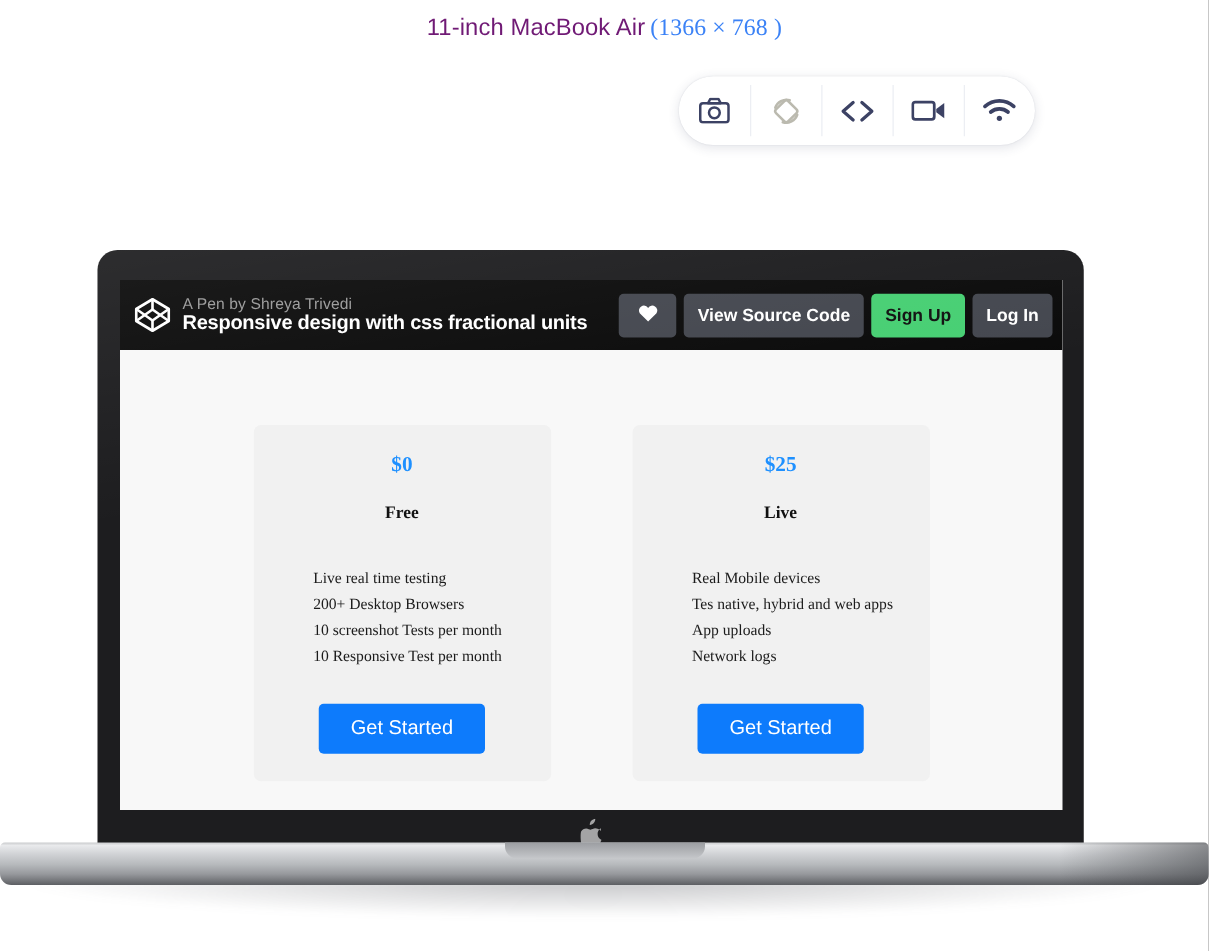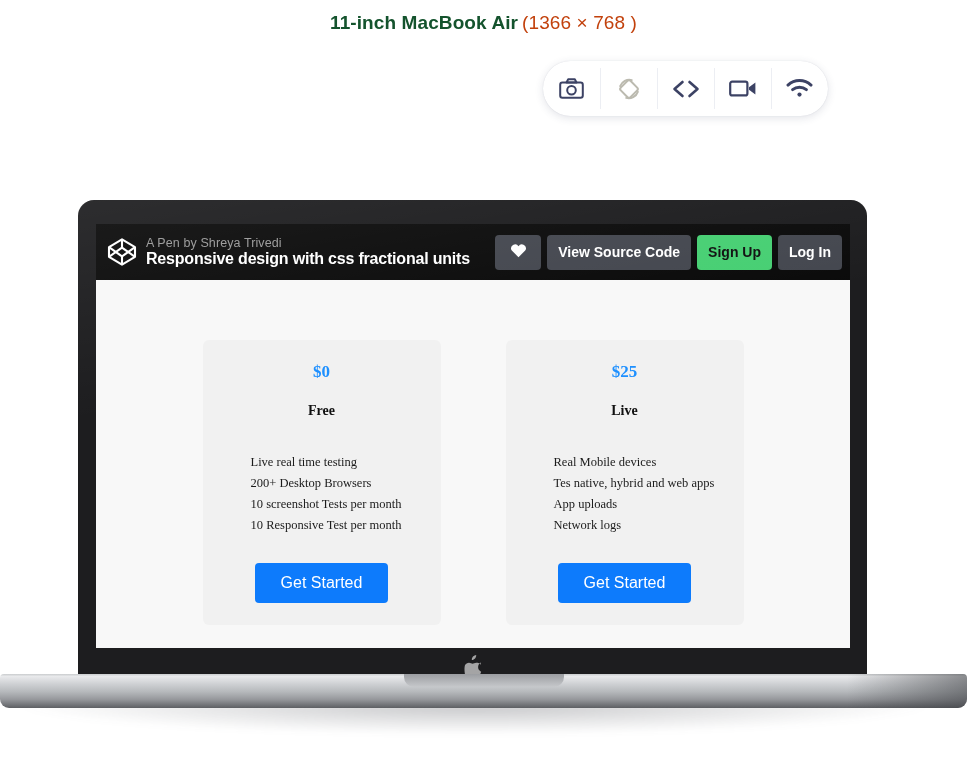--- a/index.html
+++ b/index.html
@@ -22,27 +22,28 @@
     top: 12px;
     left: 0;
     width: 967px;
     text-align: center;
     font-size: 19px;
     color: #4a4a55;
     letter-spacing: .1px;
     white-space: nowrap;
   }
   .device-title .dev-name {
-    font-weight: bold;
-    color: #14532d;
+    font-weight: normal;
+    color: #701a75;
   }
   .device-title .dev-res {
     font-weight: normal;
-    color: #c2410c;
+    color: #3b82f6;
     margin-left: 4px;
+    font-family: Liberation Serif, serif;
   }
 
   
   .toolbar {
     position: absolute;
     top: 61px;
     left: 543px;
     width: 285px;
     height: 55px;
     background: #ffffff;

